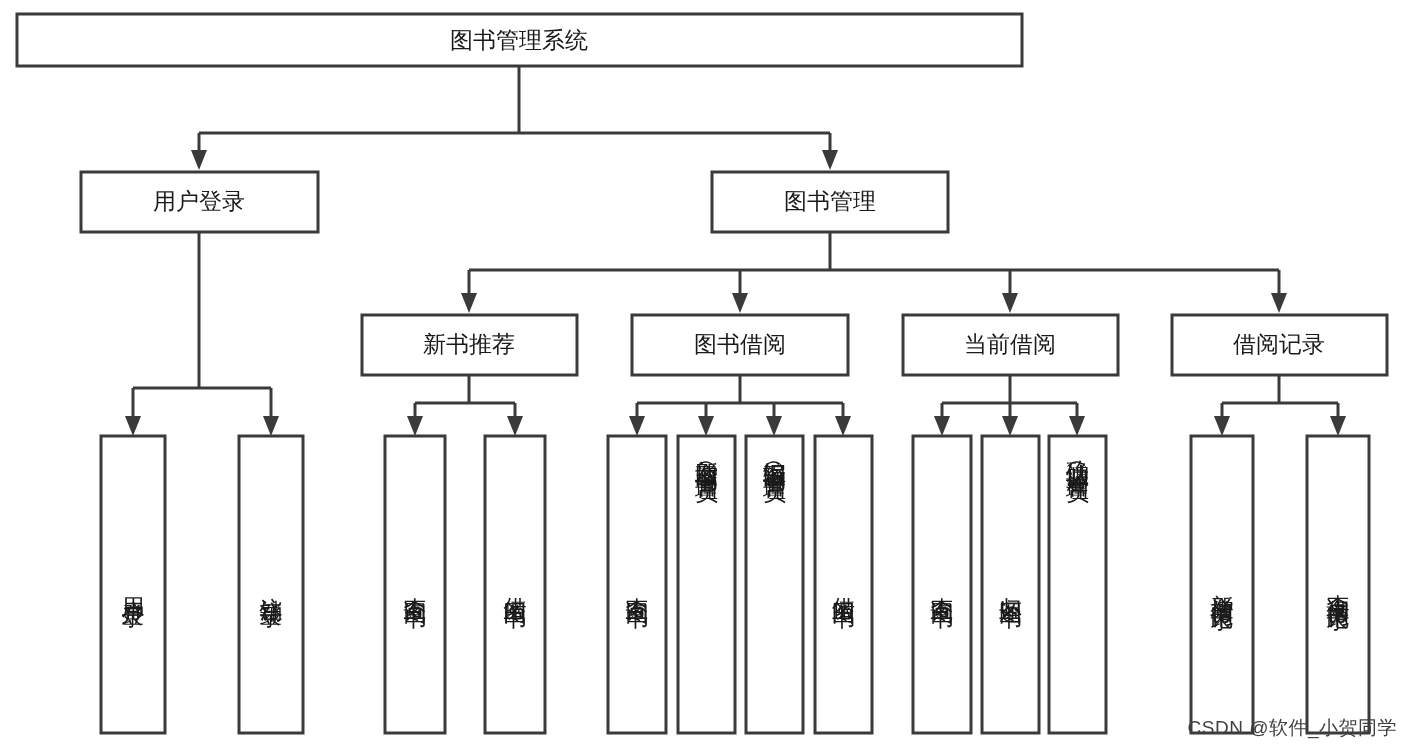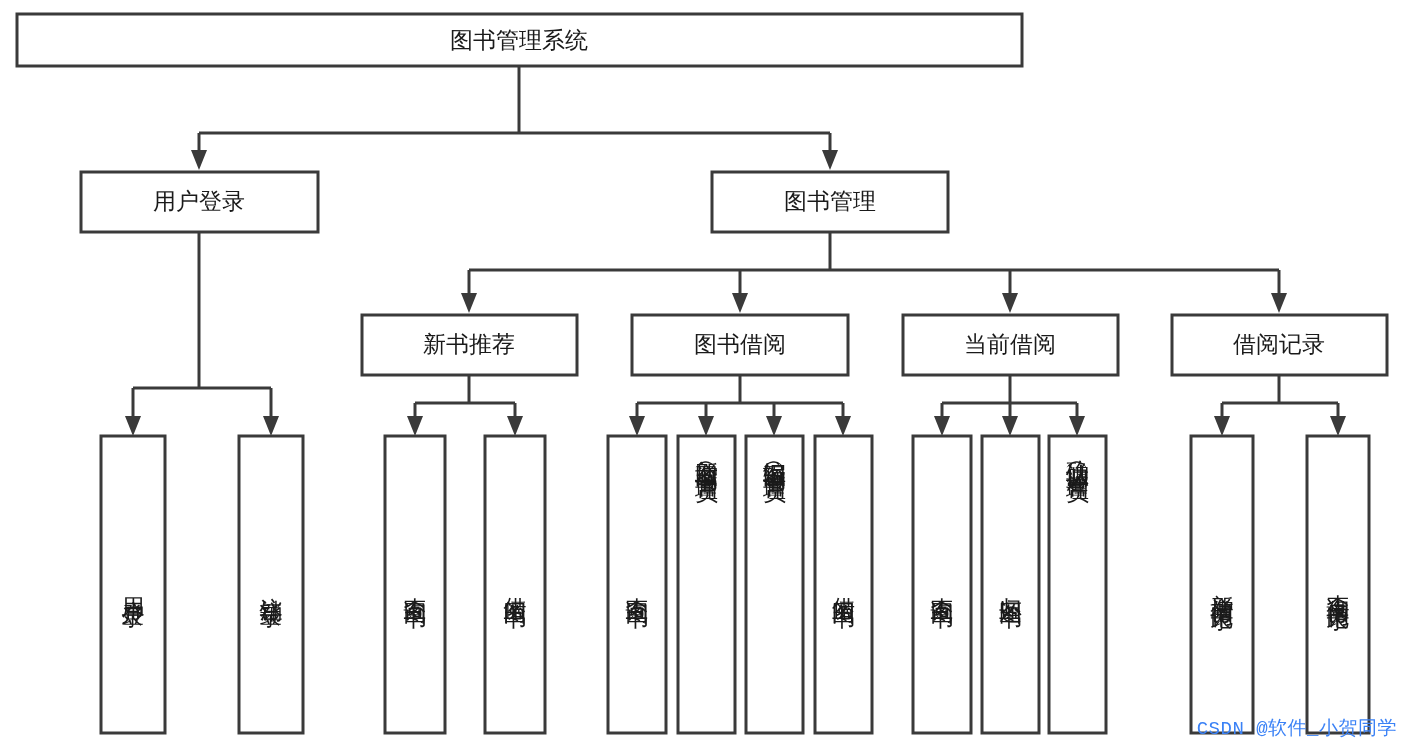--- a/index.html
+++ b/index.html
@@ -60,23 +60,23 @@
     justify-content: center;
     pointer-events: none;
   }
   .leaf-label-wrap.centered {
     align-items: center;
   }
   .watermark {
     position: absolute;
     right: 8px;
     bottom: 6px;
-    font-family: Liberation Mono, monospace;
+    font-family: Liberation Sans, sans-serif;
     font-size: 19px;
-    color: #3b82f6;
+    color: #404040;
     letter-spacing: 0.5px;
     white-space: nowrap;
     margin-left: 39px;
   }
 </style>
 </head>
 <body>
 
 <svg id="diagram" viewBox="0 0 1405 747" xmlns="http://www.w3.org/2000/svg">
 

